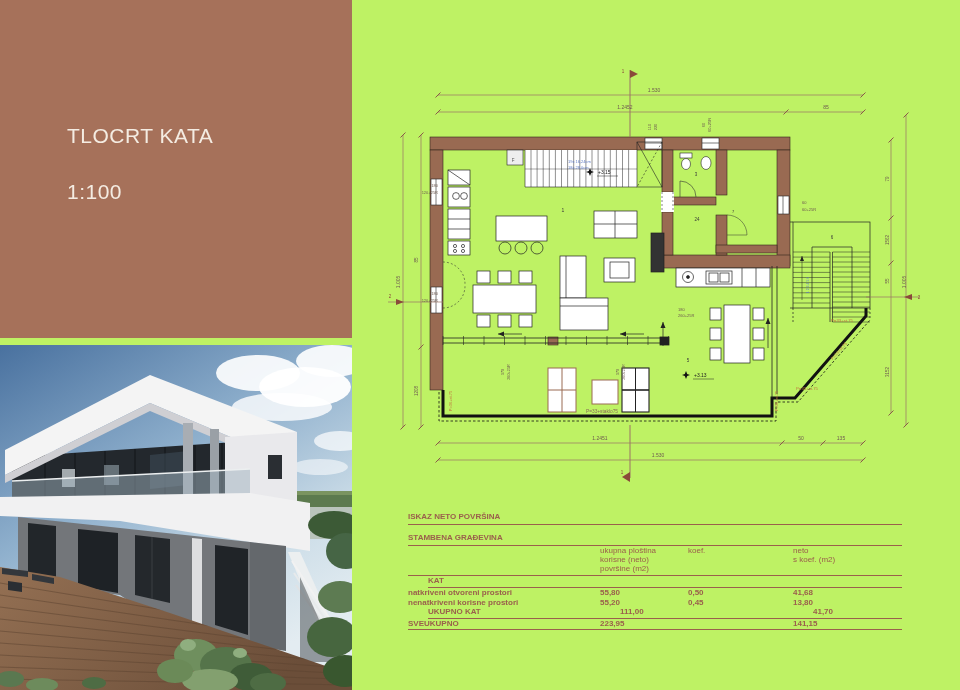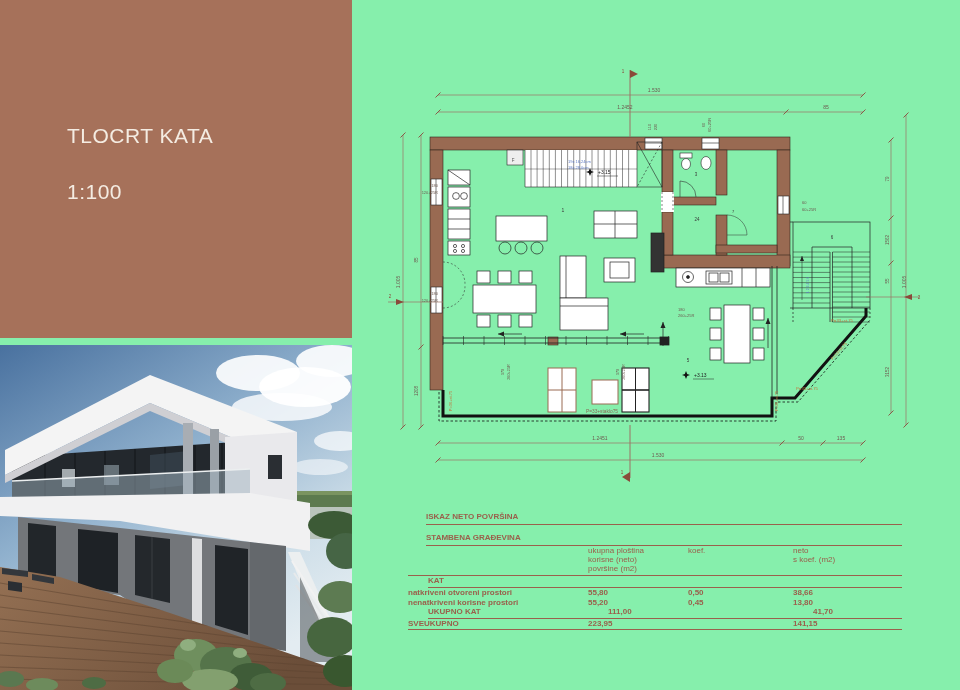--- a/index.html
+++ b/index.html
@@ -1,35 +1,35 @@
 <!DOCTYPE html>
 <html><head>
 <meta charset="utf-8">
 <style>
   html,body{margin:0;padding:0;background:#fff;}
-  .page{position:relative;width:960px;height:690px;background:#86efac;overflow:hidden;
+  .page{position:relative;width:960px;height:690px;background:#bef264;overflow:hidden;
         font-family:"Liberation Sans",sans-serif;}
   
   .title-panel{position:absolute;left:0;top:0;width:352px;height:338px;background:#a6715a;}
   .title-panel .tt{position:absolute;left:67px;top:122px;color:#f4ece2;font-size:21px;
         letter-spacing:.5px;line-height:28px;font-weight:400;white-space:pre-line;}
   
   .photo{position:absolute;left:0;top:345px;width:352px;height:345px;}
   
   .plan{position:absolute;left:383px;top:52px;width:575px;height:455px;}
   .plan svg{display:block;}
   
   .area-table{position:absolute;left:408px;top:512px;width:494px;color:#9a604c;
         font-size:8px;line-height:9px;}
   .trow{position:relative;}
   .rule{border-bottom:1px solid #9a604c;}
   .cell{position:absolute;top:0;white-space:pre-line;}
-  .c0{left:0;} .c1{left:180px;} .c2{left:280px;} .c3{left:385px;}
+  .c0{left:0;} .c1{left:192px;} .c2{left:280px;} .c3{left:385px;}
   .b{font-weight:bold;}
-  .h11{height:12px;margin-left:18px;} .h8{height:8px;} .h28{height:29px;} .h10{height:11px;margin-left:20px;} .h9{height:9.5px;font-weight:bold;}
+  .h11{height:12px;} .h8{height:8px;} .h28{height:29px;} .h10{height:11px;margin-left:20px;} .h9{height:9.5px;font-weight:bold;}
 </style>
 </head>
 <body>
 
 <div class="page">
 
   <div class="title-panel">
     <div class="tt"><span>TLOCRT KATA</span><br>
       <span>1:100</span></div>
   </div>
@@ -499,21 +499,21 @@
       <span class="cell c3">neto
 s koef. (m2)</span>
     </div>
     <div class="trow rule h10 b">
         <span class="cell c0">KAT</span>
       </div>
     <div class="trow h9">
       <span class="cell c0">natkriveni otvoreni prostori</span>
       <span class="cell c1">55,80</span>
       <span class="cell c2">0,50</span>
-      <span class="cell c3">38,66</span>
+      <span class="cell c3">41,68</span>
     </div>
     <div class="trow h9">
       <span class="cell c0">nenatkriveni korisne prostori</span>
       <span class="cell c1">55,20</span>
       <span class="cell c2">0,45</span>
       <span class="cell c3">13,80</span>
     </div>
     <div class="trow rule h10 b">
       <span class="cell c0">UKUPNO KAT</span>
       <span class="cell c1">111,00</span>

